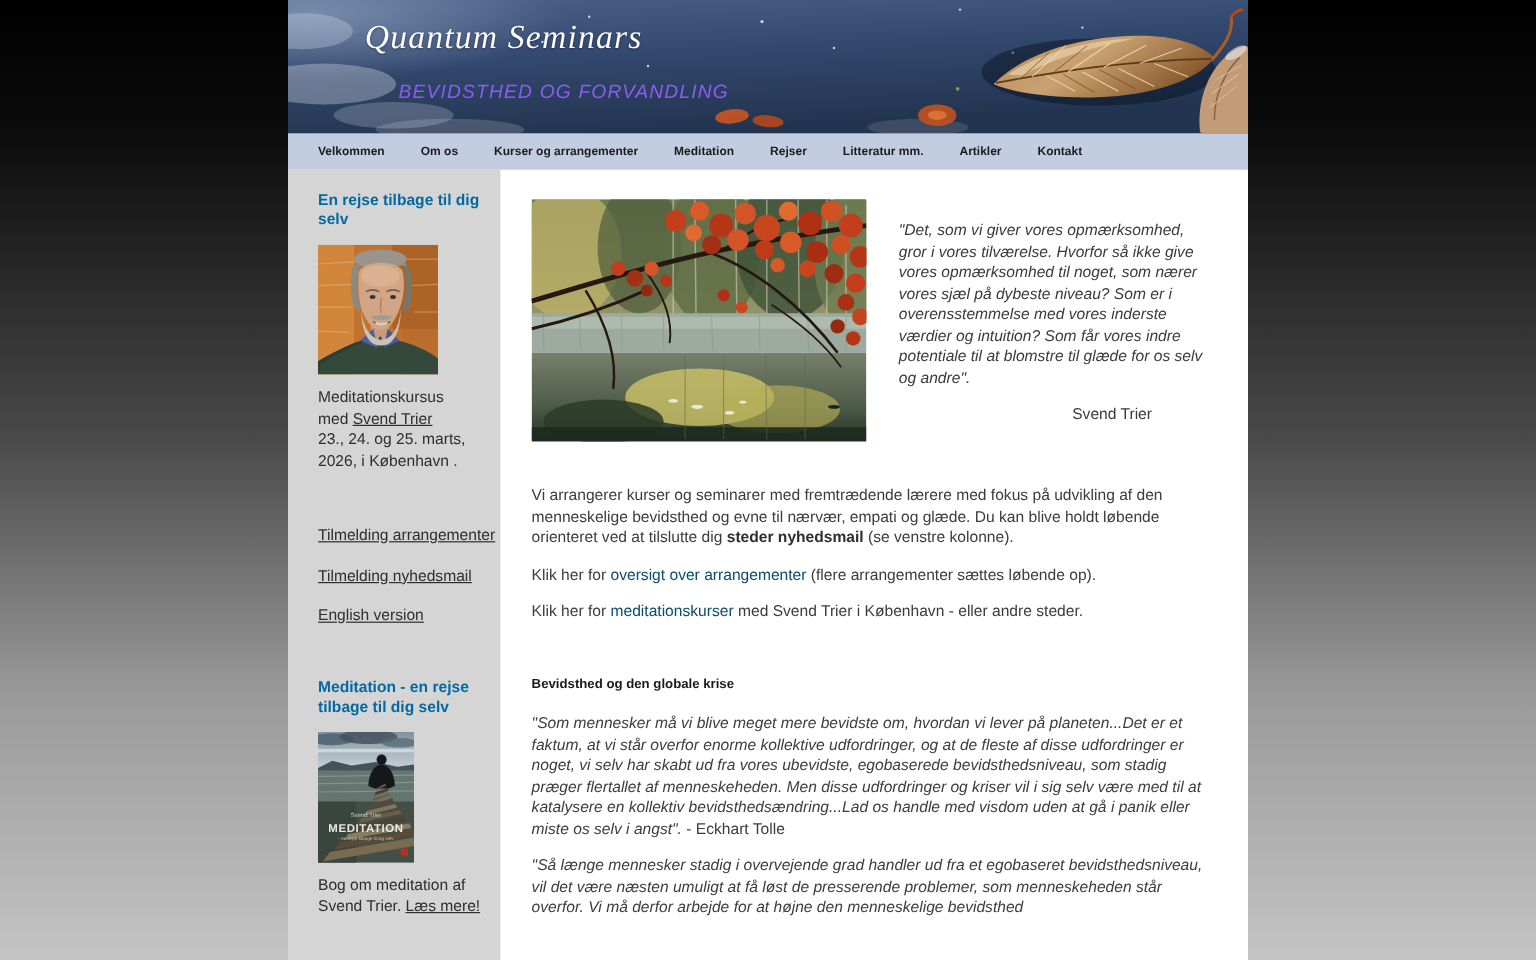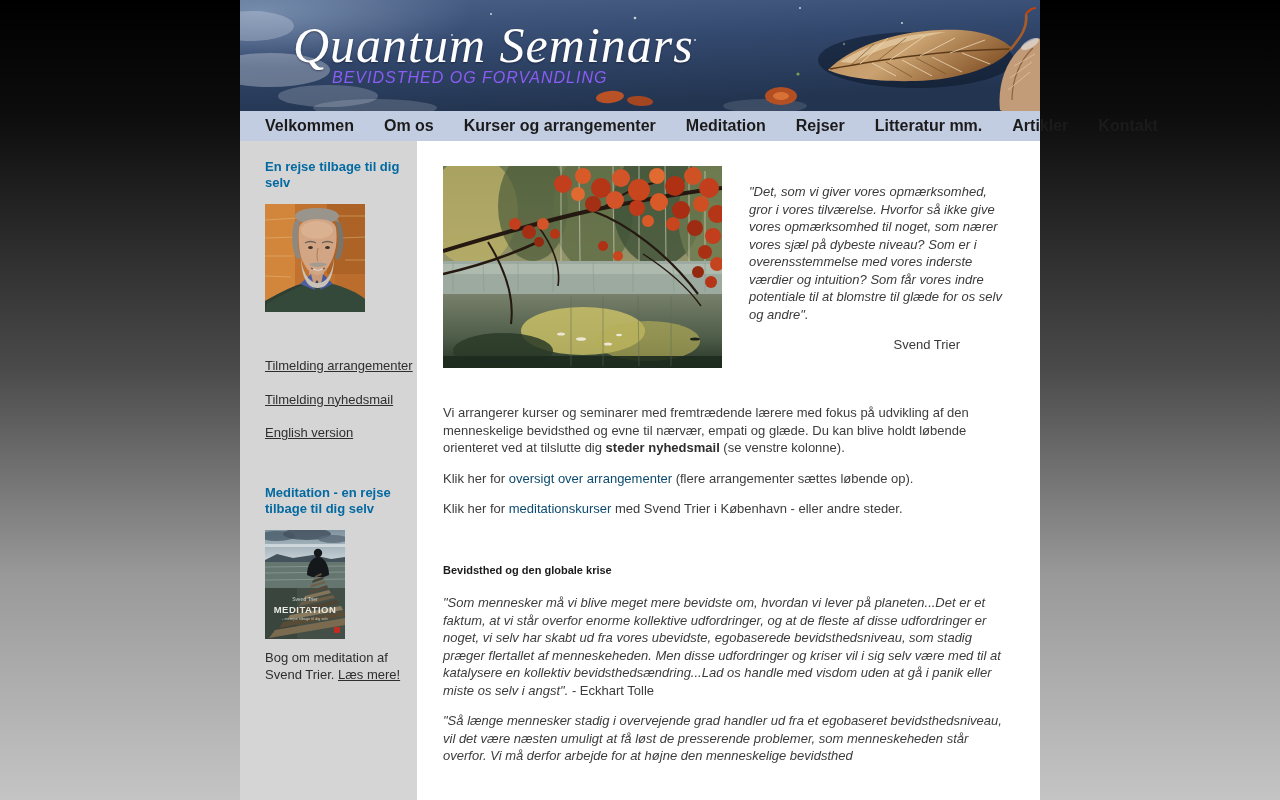--- a/index.html
+++ b/index.html
@@ -8,35 +8,35 @@
     width:1280px; height:800px; overflow:hidden;
     font-family:"Liberation Sans", sans-serif;
     background:linear-gradient(180deg,#000 0%,#0c0c0c 14%,#4a4a4a 46%,#999 72%,#c4c4c4 100%);
   }
   .page { width:800px; margin:0 auto; height:800px; display:flex; flex-direction:column; }
 
   
   header { position:relative; height:111px; flex:none; }
   header svg { display:block; }
   .site-title {
-    position:absolute; left:53px; top:16px;
+    position:absolute; left:64px; top:16px;
     font-family:"Liberation Serif","DejaVu Serif",serif;
-    font-style:italic; font-size:50px; color:#fdfdfd; letter-spacing:1px;
+    font-style:italic; font-size:28px; color:#fdfdfd; letter-spacing:1px;
     text-shadow:0 1px 2px rgba(0,0,20,.4);
   }
   .site-subtitle {
     position:absolute; left:92px; top:69px;
     font-style:italic; font-size:16px; color:#8b5cf6; letter-spacing:1px;
   }
 
   
   nav {
     height:30px; flex:none; background:#c3cde2;
     display:flex; align-items:center; gap:30px; padding-left:25px;
-    font-size:16px; font-weight:bold; color:#1b1b1b;
+    font-size:10px; font-weight:bold; color:#1b1b1b;
   }
   nav a { color:#1b1b1b; text-decoration:none; white-space:nowrap; cursor:pointer; }
 
   
   .body-wrap { display:flex; flex:1; background:#fff; min-height:0; }
   .sidebar {
     width:177px; flex:none; background:#d5d5d5;
     padding:18px 12px 40px 25px;
     font-size:13px; line-height:17.5px; color:#2e2e2e;
   }
@@ -202,20 +202,26 @@
         <ellipse cx="45.5" cy="43.5" rx="2.4" ry="1.6" fill="#3a302a"></ellipse>
         <ellipse cx="62.5" cy="43.5" rx="2.4" ry="1.6" fill="#3a302a"></ellipse>
         <path d="M53,44 C52,50 51,54 53,57" stroke="#b08262" stroke-width="1.2" fill="none"></path>
 
         <path d="M36,53 C37,68 44,79 53,79 C62,79 68,68 69,53 C69,67 66,76 61,81 C57,85 48,85 44,81 C39,76 36,66 36,53 Z" fill="#c8c2b8"></path>
         <path d="M44,60 C48,58 58,58 62,60 C60,64 46,64 44,60 Z" fill="#a59c90"></path>
         <path d="M46,64 C50,67 57,67 60,64" stroke="#7a5a4a" stroke-width="1.3" fill="none"></path>
         <path d="M48,65 C51,66.5 55,66.5 58,65" stroke="#e8ded2" stroke-width="1.6" fill="none" opacity="0.9"></path>
       </svg>
 
+      <div class="course-text">
+        <span>Meditationskursus</span><br>
+        <span>med </span><a>Svend Trier</a><br>
+        <span>23., 24. og 25. marts,</span><br>
+        <span>2026, i København .</span>
+      </div>
 
       <div class="sb-links">
         <p><a>Tilmelding arrangementer</a></p>
         <p><a>Tilmelding nyhedsmail</a></p>
         <p><a>English version</a></p>
       </div>
 
       <h4>Meditation - en rejse tilbage til dig selv</h4>
 
       <svg class="img-frame" width="80" height="109" viewBox="0 0 80 109">

